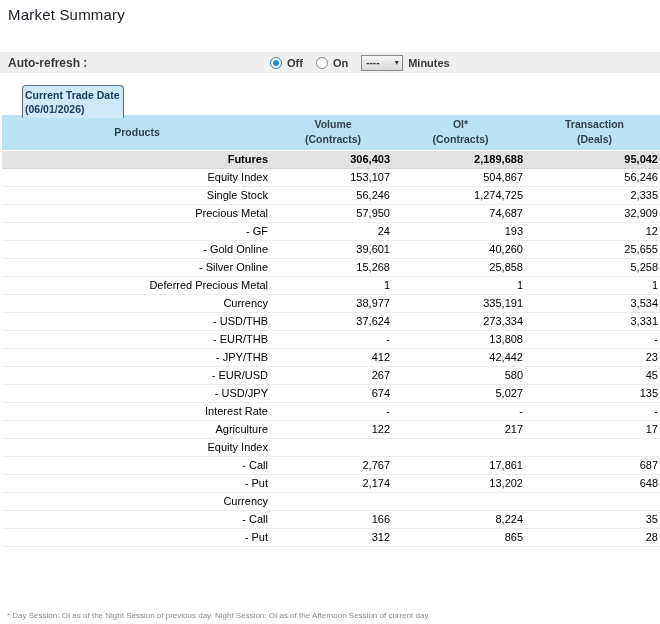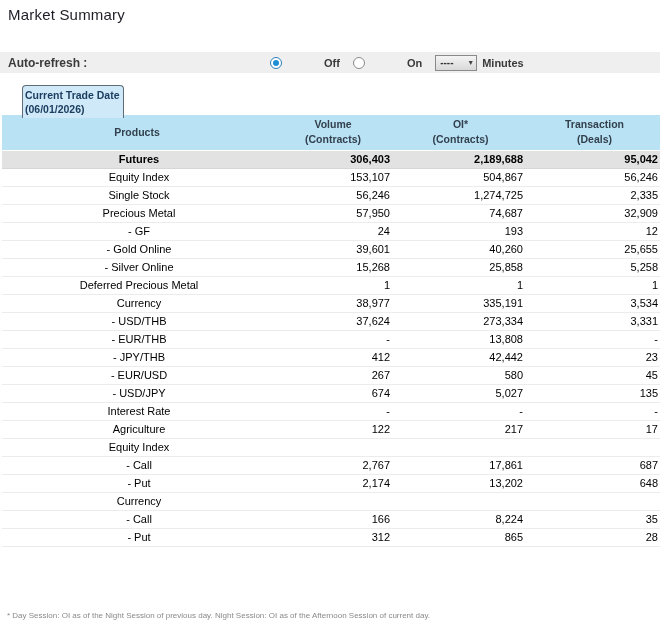--- a/index.html
+++ b/index.html
@@ -53,21 +53,21 @@
     justify-content: center;
     cursor: pointer;
   }
   .radio.selected { border-color: #2b7fb8; }
   .radio.selected::after {
     content: "";
     width: 6px; height: 6px;
     border-radius: 50%;
     background: #1e8fd5;
   }
-  .radio-label { margin-right: 8px; cursor: pointer; margin-left: 37px; }
+  .radio-label { margin-right: 8px; cursor: pointer; }
   .interval-select {
     width: 42px; height: 16px;
     border: 1px solid #8a8a8a;
     background: linear-gradient(#f4f4f4, #d9d9d9);
     font-size: 10px;
     color: #333;
     display: inline-flex;
     align-items: center;
     justify-content: space-between;
     padding: 0 2px 0 4px;
@@ -108,21 +108,21 @@
   thead th .h2 { font-weight: bold; }
   tbody td {
     font-size: 11px;
     color: #000000;
     height: 18px;
     padding: 0 4px 0 0;
     border-bottom: 1px solid #ececec;
     white-space: nowrap;
     overflow: hidden;
   }
-  tbody td.product-cell { padding-left: 8px; text-align: center; margin-left: 17px; }
+  tbody td.product-cell { padding-left: 8px; text-align: right; margin-left: 17px; }
   tbody td.num-cell { text-align: right; }
   tbody tr.section td {
     background: #e2e2e2;
     font-weight: bold;
     border-bottom: 1px solid #d6d6d6;
     border-top: 1px solid #ffffff;
   }
   .footnote {
     position: absolute;
     top: 611px; left: 0;

